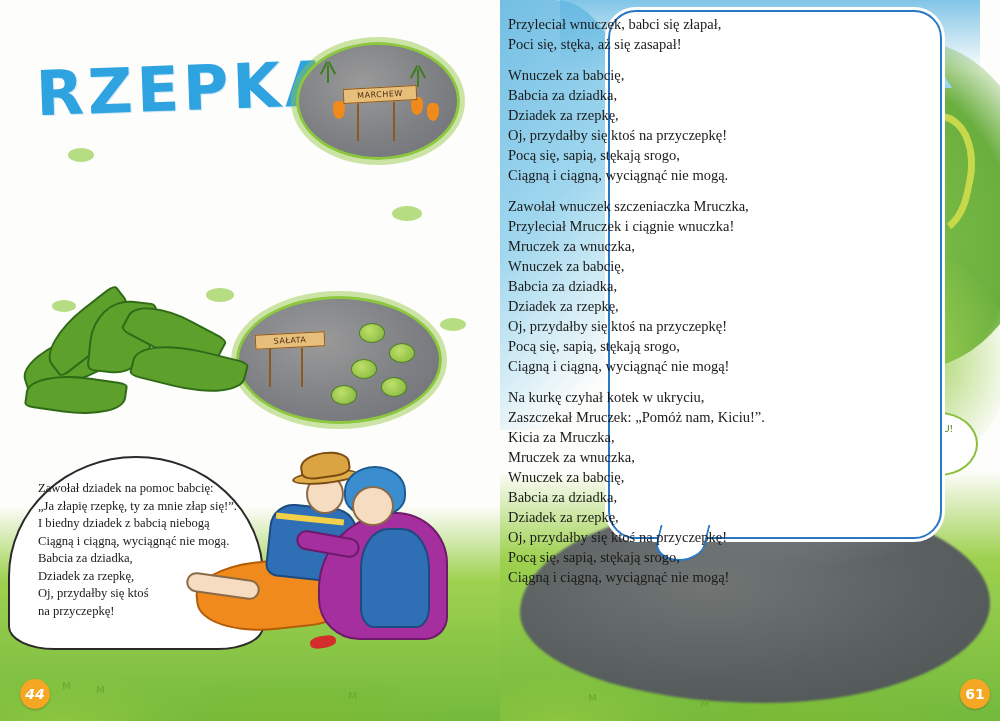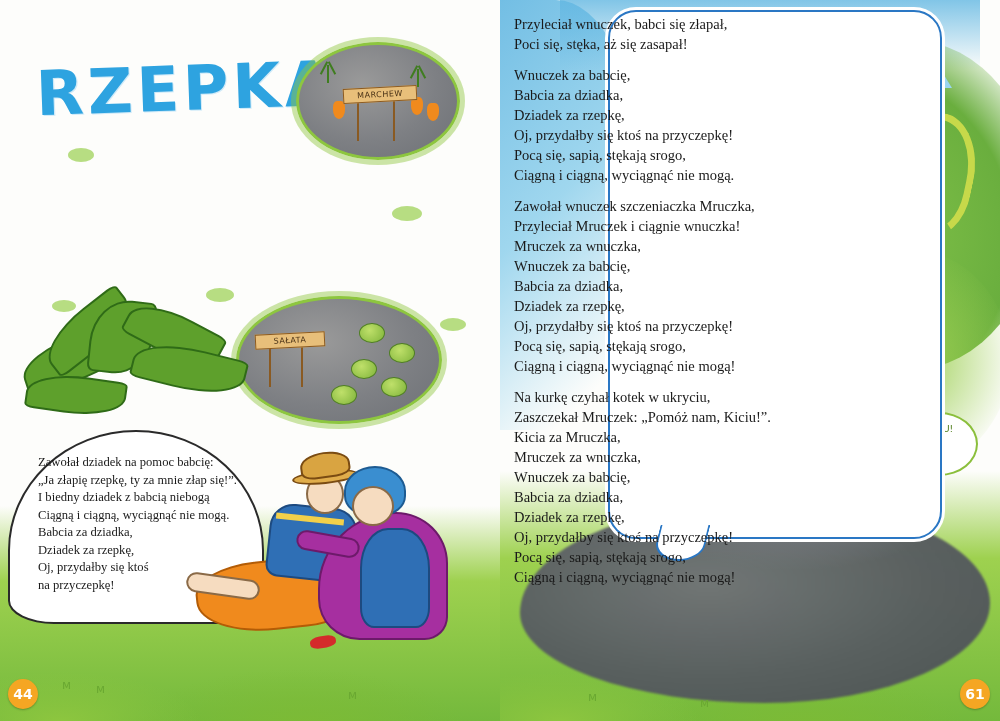--- a/index.html
+++ b/index.html
@@ -88,21 +88,21 @@
     white-space:pre-line;
   }
 
   .verse-left{
     position:absolute;left:112px;top:152px;width:330px;
     font-size:15px;line-height:21px;
   }
 
   
   .turnip-panel{
-    position:absolute;left:8px;top:430px;width:252px;height:190px;
+    position:absolute;left:8px;top:456px;width:252px;height:190px;
     background:#ffffff;
     border:2px solid #2a2a2a;
     border-radius:50% 50% 18% 18%/62% 62% 12% 12%;
     box-shadow:0 0 0 2px #fff inset;
   }
   .turnip-text{
     position:absolute;left:28px;top:22px;width:210px;
     font-size:12.6px;line-height:17.5px;
   }
   .turnip-leaves{
@@ -121,21 +121,21 @@
     border-radius:28px;
     box-shadow:0 0 0 3px #ffffff;
   }
   .bubble::after{
     content:"";position:absolute;left:46px;bottom:-24px;width:46px;height:34px;
     background:#ffffff;border:2.5px solid #2a77c4;border-top:none;
     border-radius:0 0 50% 60%;
     transform:skewX(-14deg);
   }
   .bubble-inner{
-    position:absolute;left:14px;top:14px;width:296px;
+    position:absolute;left:8px;top:14px;width:296px;
     font-size:12.6px;line-height:17.6px;
   }
   .stanza{margin-bottom:11px;white-space:pre-line;}
   .stanza:last-child{margin-bottom:0;}
 
   
   .bed{
     position:absolute;border-radius:50%;
     background:radial-gradient(ellipse at 40% 35%, #9a9a9a 0%, #7e8084 55%, #6d7075 100%);
     border:3px solid #8dc63f;
@@ -167,21 +167,21 @@
   .bushdot{position:absolute;border-radius:50%;background:#9fd15a;opacity:.75;}
 
   
   .pagenum{
     position:absolute;bottom:12px;width:30px;height:30px;border-radius:50%;
     background:#f5a623;color:#ffffff;
     font-family:"DejaVu Sans",sans-serif;font-weight:bold;font-size:14px;
     display:flex;align-items:center;justify-content:center;
     box-shadow:0 1px 2px rgba(0,0,0,.25);
   }
-  .pagenum-left{left:8px;}
+  .pagenum-left{left:20px;font-style:italic;}
   .pagenum-right{right:10px;}
 
   
   .fig{position:absolute;}
 
   
   .gp-hat{position:absolute;left:300px;top:452px;width:46px;height:22px;
     background:#d9a441;border:2px solid #7a4b12;border-radius:50% 50% 30% 30%;transform:rotate(-8deg);}
   .gp-hatbrim{position:absolute;left:292px;top:470px;width:62px;height:10px;
     background:#e0ad4b;border:2px solid #7a4b12;border-radius:50%;transform:rotate(-6deg);}

